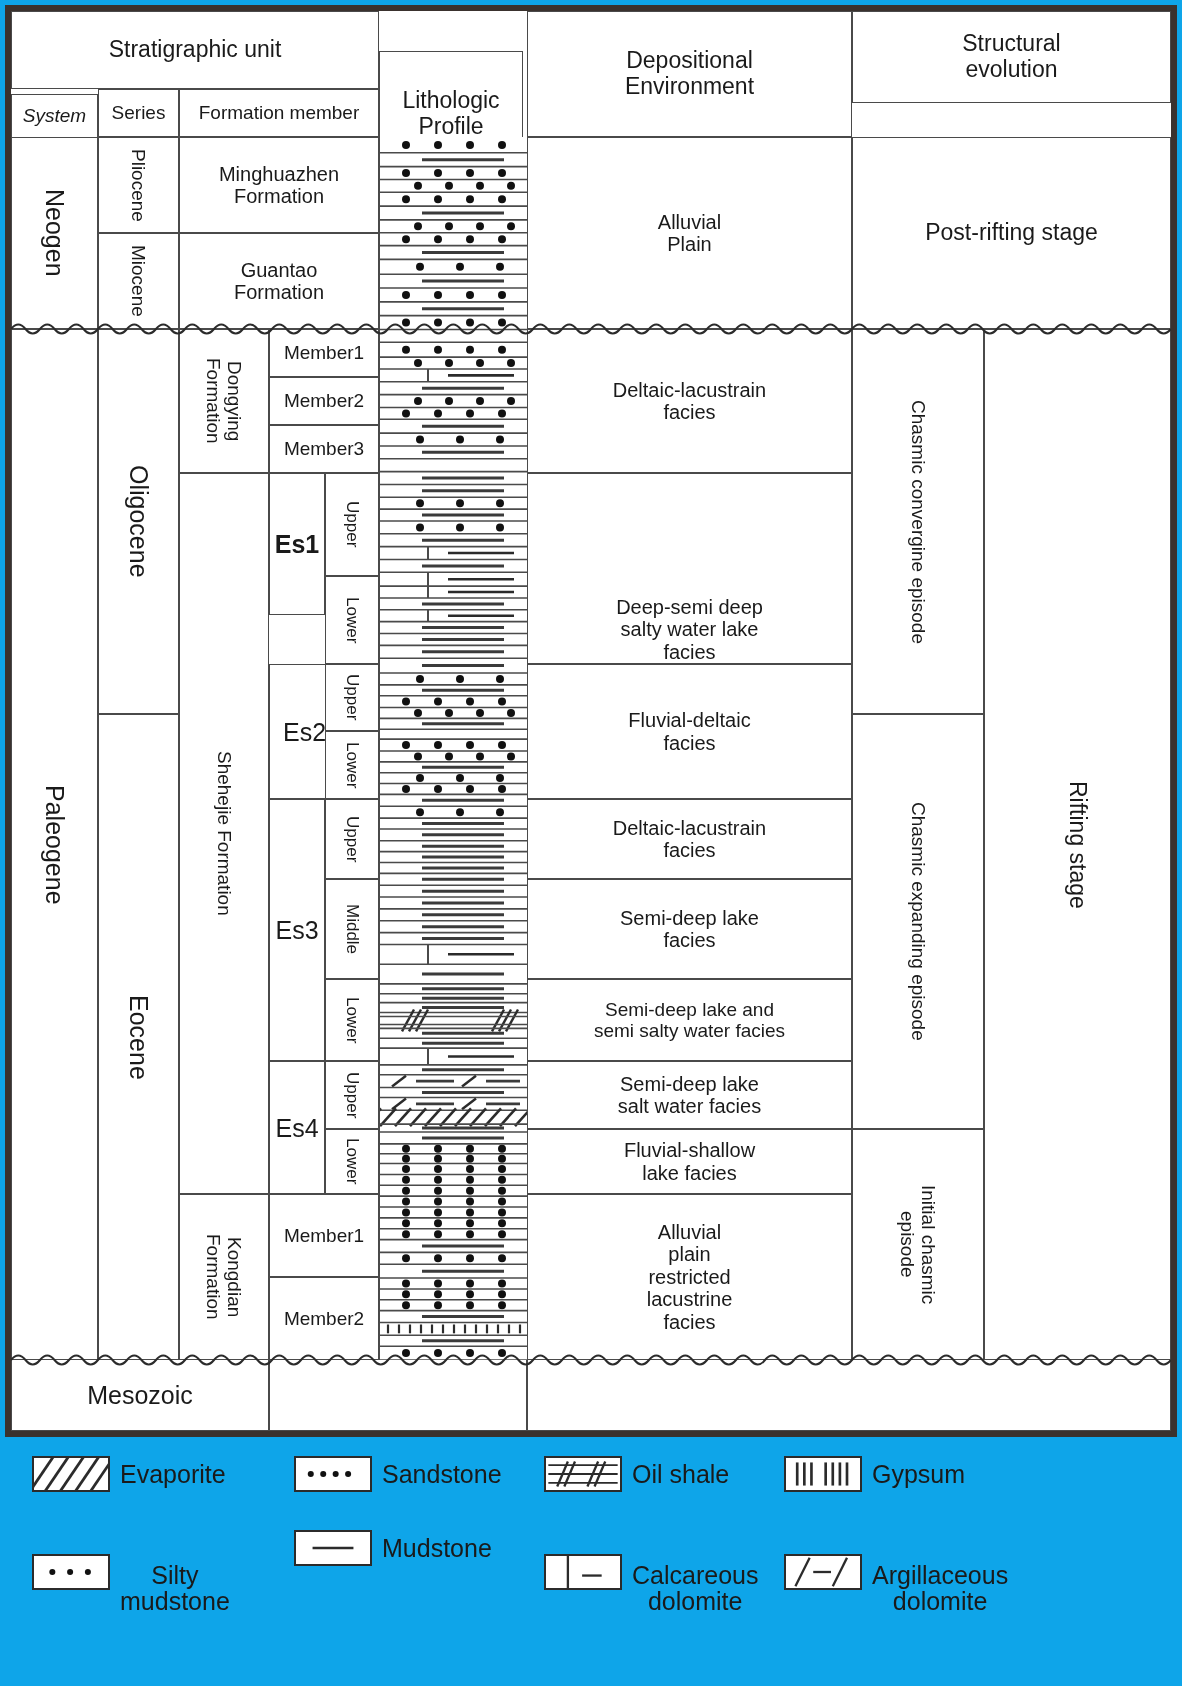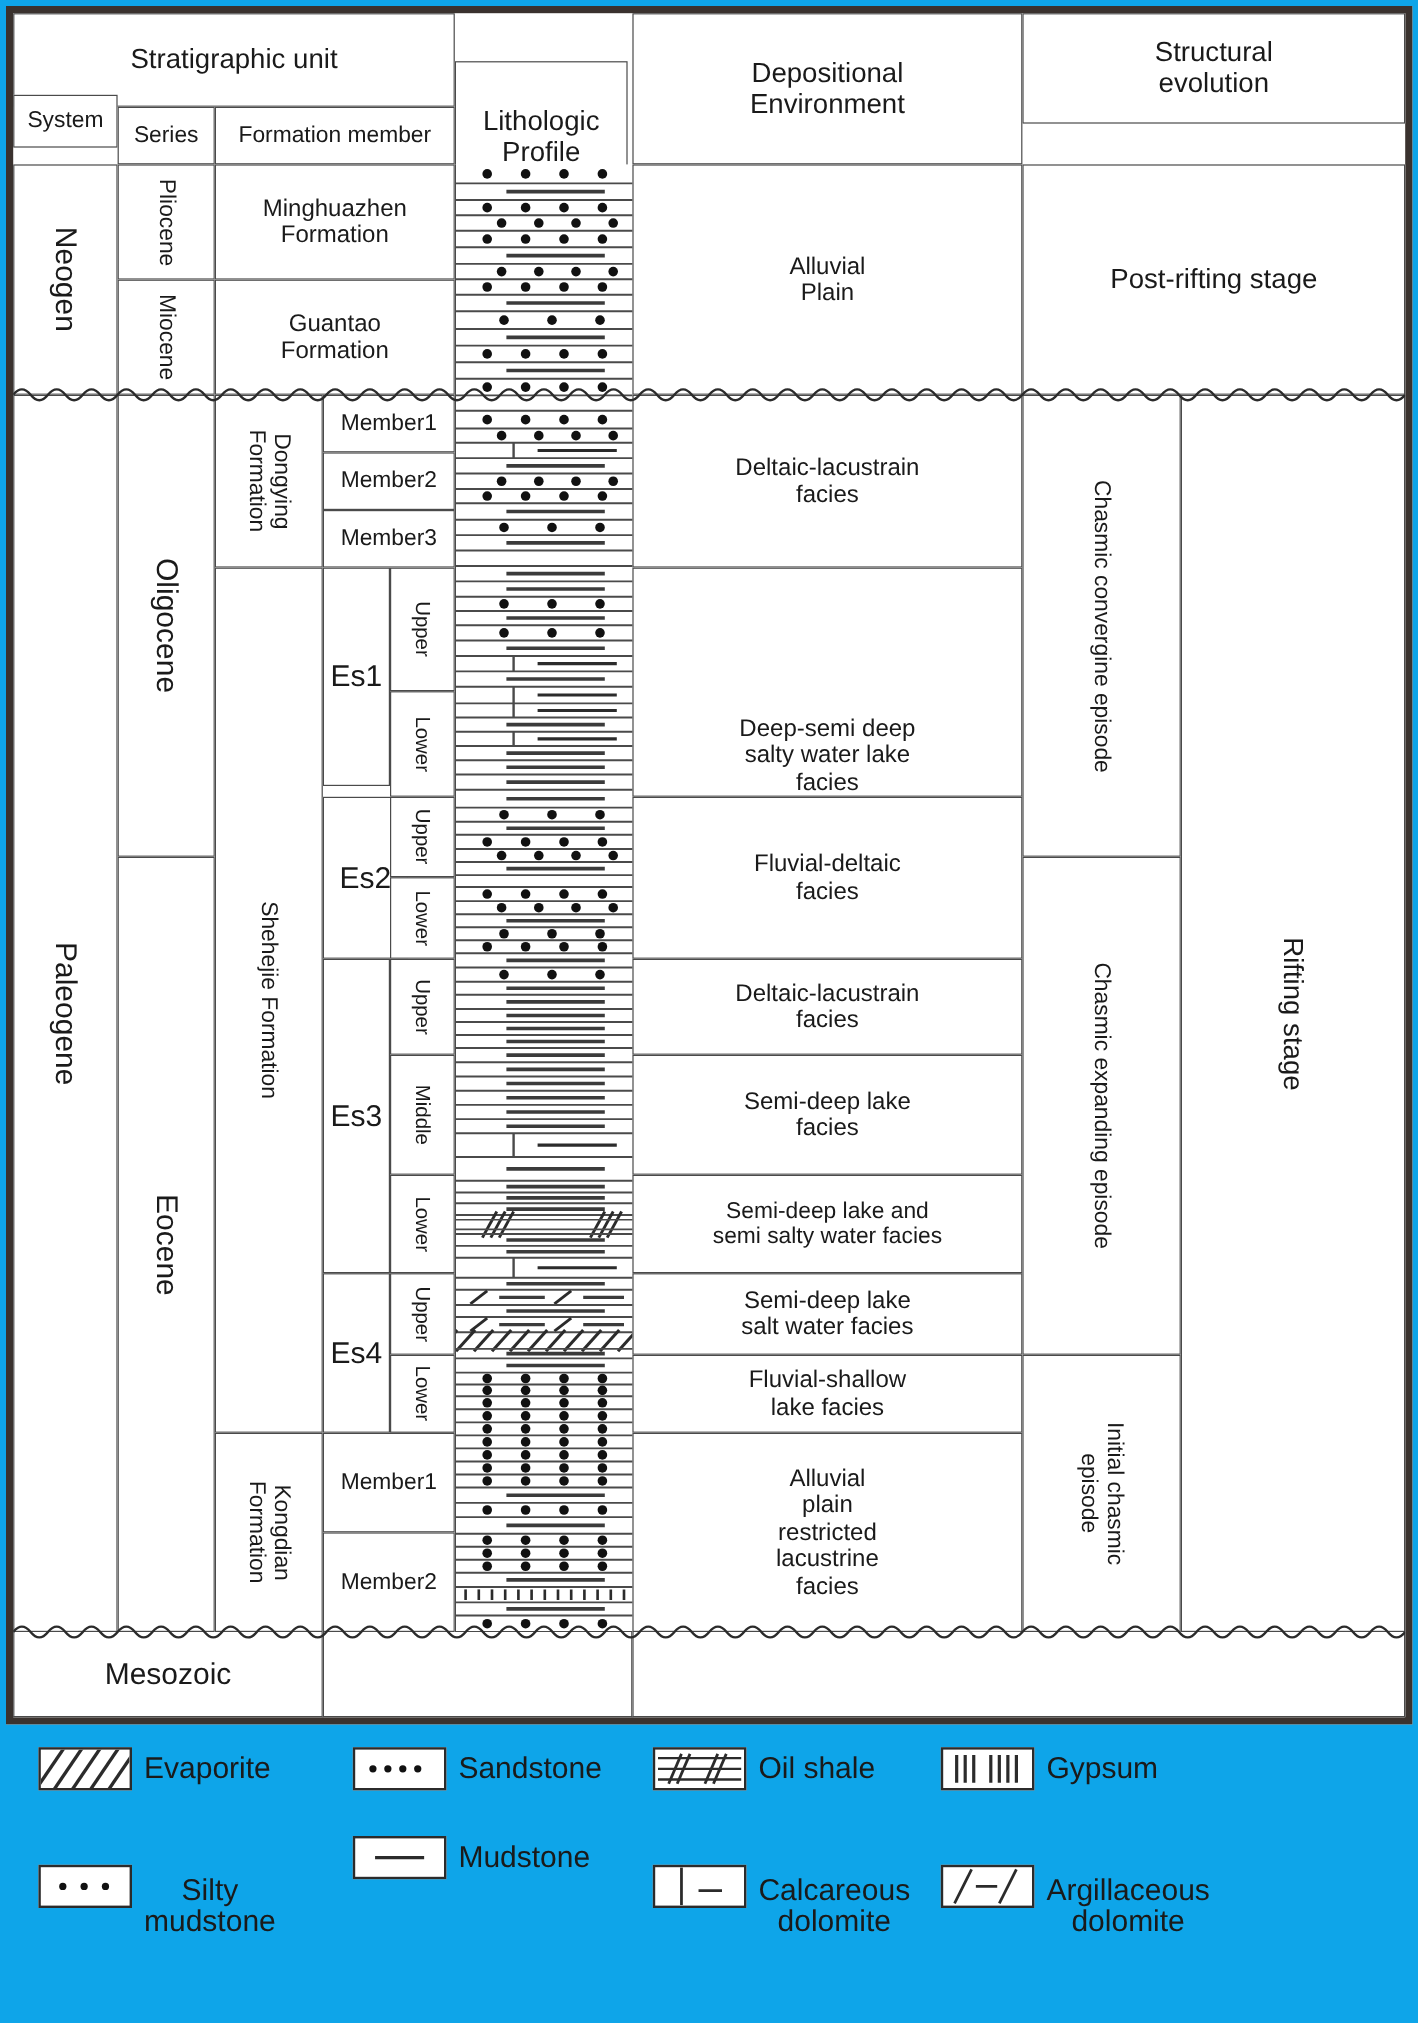--- a/index.html
+++ b/index.html
@@ -37,21 +37,21 @@
 </style>
 </head>
 <body>
 
 <div id="page">
 
   <div id="chart-frame">
 
     <div class="cell bd hdr" style="left:0;top:0;width:368px;height:78px;">Stratigraphic unit</div>
 
-    <div class="cell bd sm" style="left:0;top:68px;width:87px;height:44px;">System</div>
+    <div class="cell bd sm" style="left:0;top:83px;width:87px;height:44px;font-style:italic;">System</div>
     <div class="cell bd sm" style="left:87px;top:78px;width:81px;height:48px;">Series</div>
     <div class="cell bd sm" style="left:168px;top:78px;width:200px;height:48px;">Formation member</div>
 
     <div class="cell bd hdr" style="left:368px;top:0;width:144px;height:126px;flex-direction:column;margin-top:40px;">
       <span>Lithologic</span>
       <span>Profile</span>
     </div>
 
     <div class="cell bd hdr" style="left:516px;top:0;width:325px;height:126px;flex-direction:column;">
       <span>Depositional</span>
@@ -85,21 +85,21 @@
 
     <div class="cell bd sm vert" style="left:168px;top:462px;width:90px;height:721px;">Shehejie Formation</div>
 
     <div class="cell bd sm vert" style="left:168px;top:1183px;width:90px;height:166px;white-space:pre-line;">Kongdian
 Formation</div>
 
     <div class="cell bd sm" style="left:258px;top:318px;width:110px;height:48px;">Member1</div>
     <div class="cell bd sm" style="left:258px;top:366px;width:110px;height:48px;">Member2</div>
     <div class="cell bd sm" style="left:258px;top:414px;width:110px;height:48px;">Member3</div>
 
-    <div class="cell bd big" style="left:258px;top:462px;width:56px;height:182px;">Es1</div>
+    <div class="cell bd big" style="left:258px;top:462px;width:56px;height:142px;font-weight:bold;">Es1</div>
     <div class="cell bd big" style="left:258px;top:653px;width:71px;height:135px;">Es2</div>
     <div class="cell bd big" style="left:258px;top:788px;width:56px;height:262px;">Es3</div>
     <div class="cell bd big" style="left:258px;top:1050px;width:56px;height:133px;">Es4</div>
 
     <div class="cell bd sm" style="left:258px;top:1183px;width:110px;height:83px;">Member1</div>
     <div class="cell bd sm" style="left:258px;top:1266px;width:110px;height:83px;">Member2</div>
 
     <div class="cell bd xs vert" style="left:314px;top:462px;width:54px;height:103px;">Upper</div>
     <div class="cell bd xs vert" style="left:314px;top:565px;width:54px;height:88px;">Lower</div>
     <div class="cell bd xs vert" style="left:314px;top:653px;width:54px;height:67px;">Upper</div>

